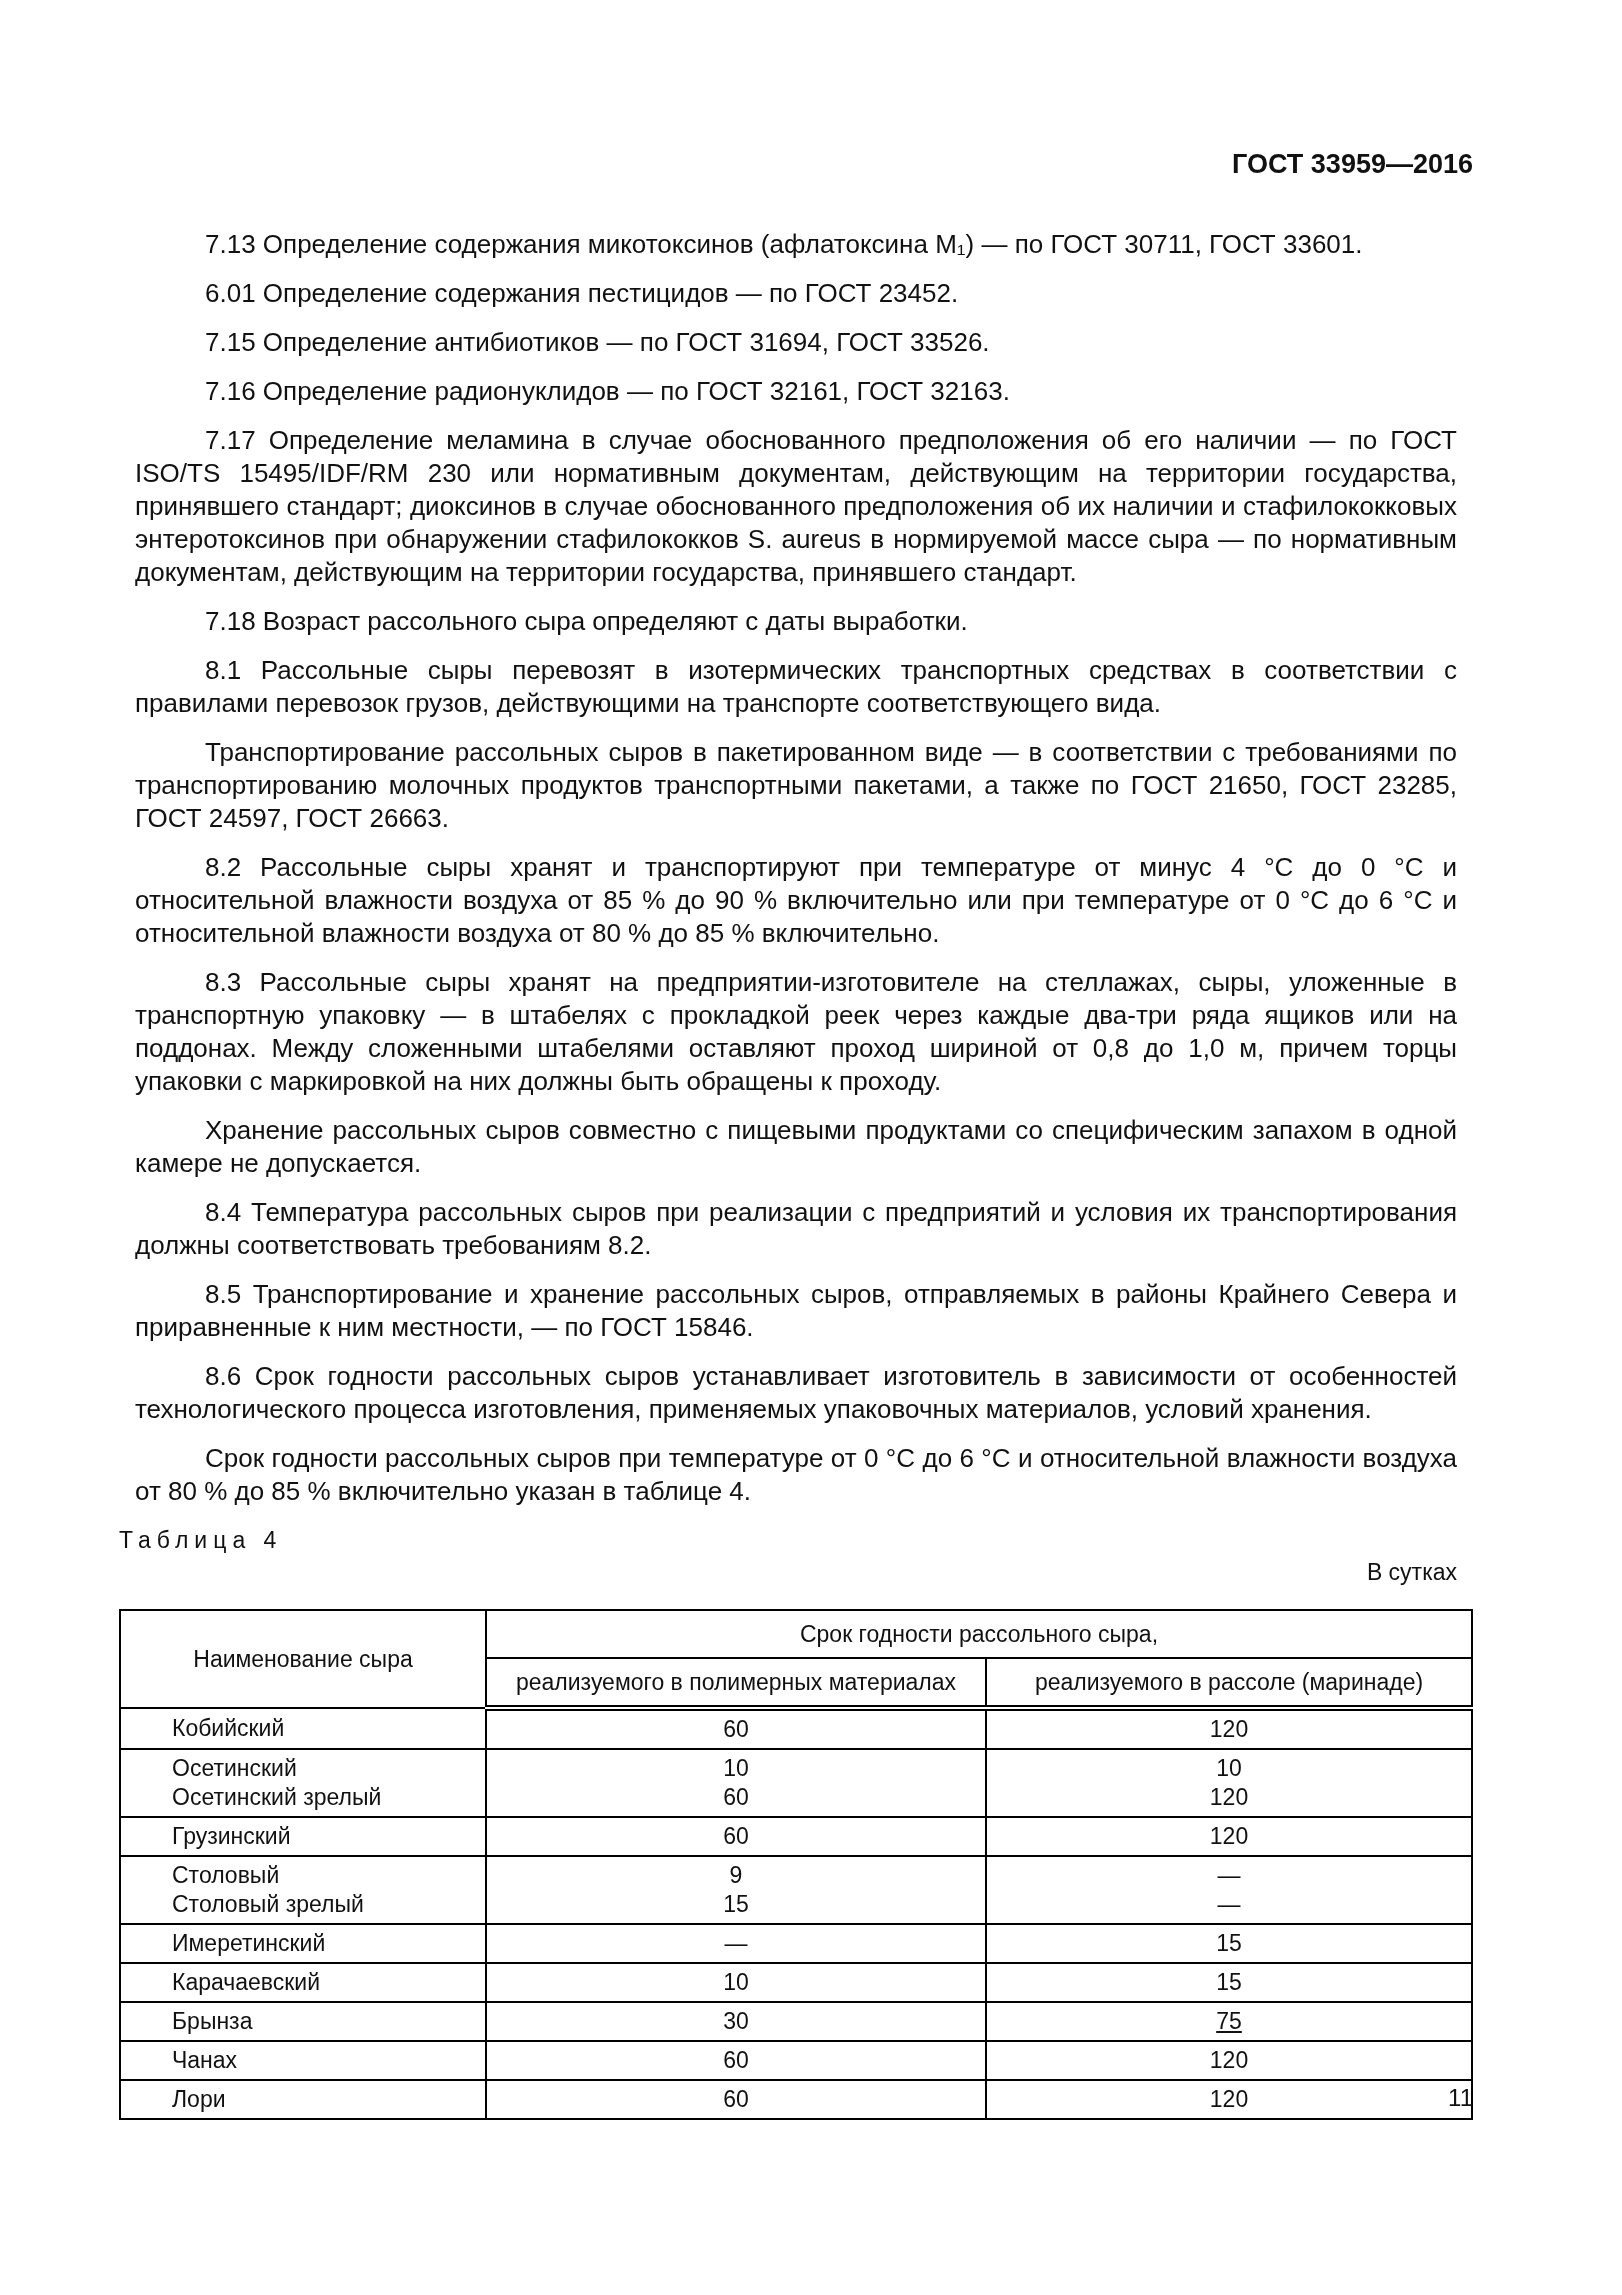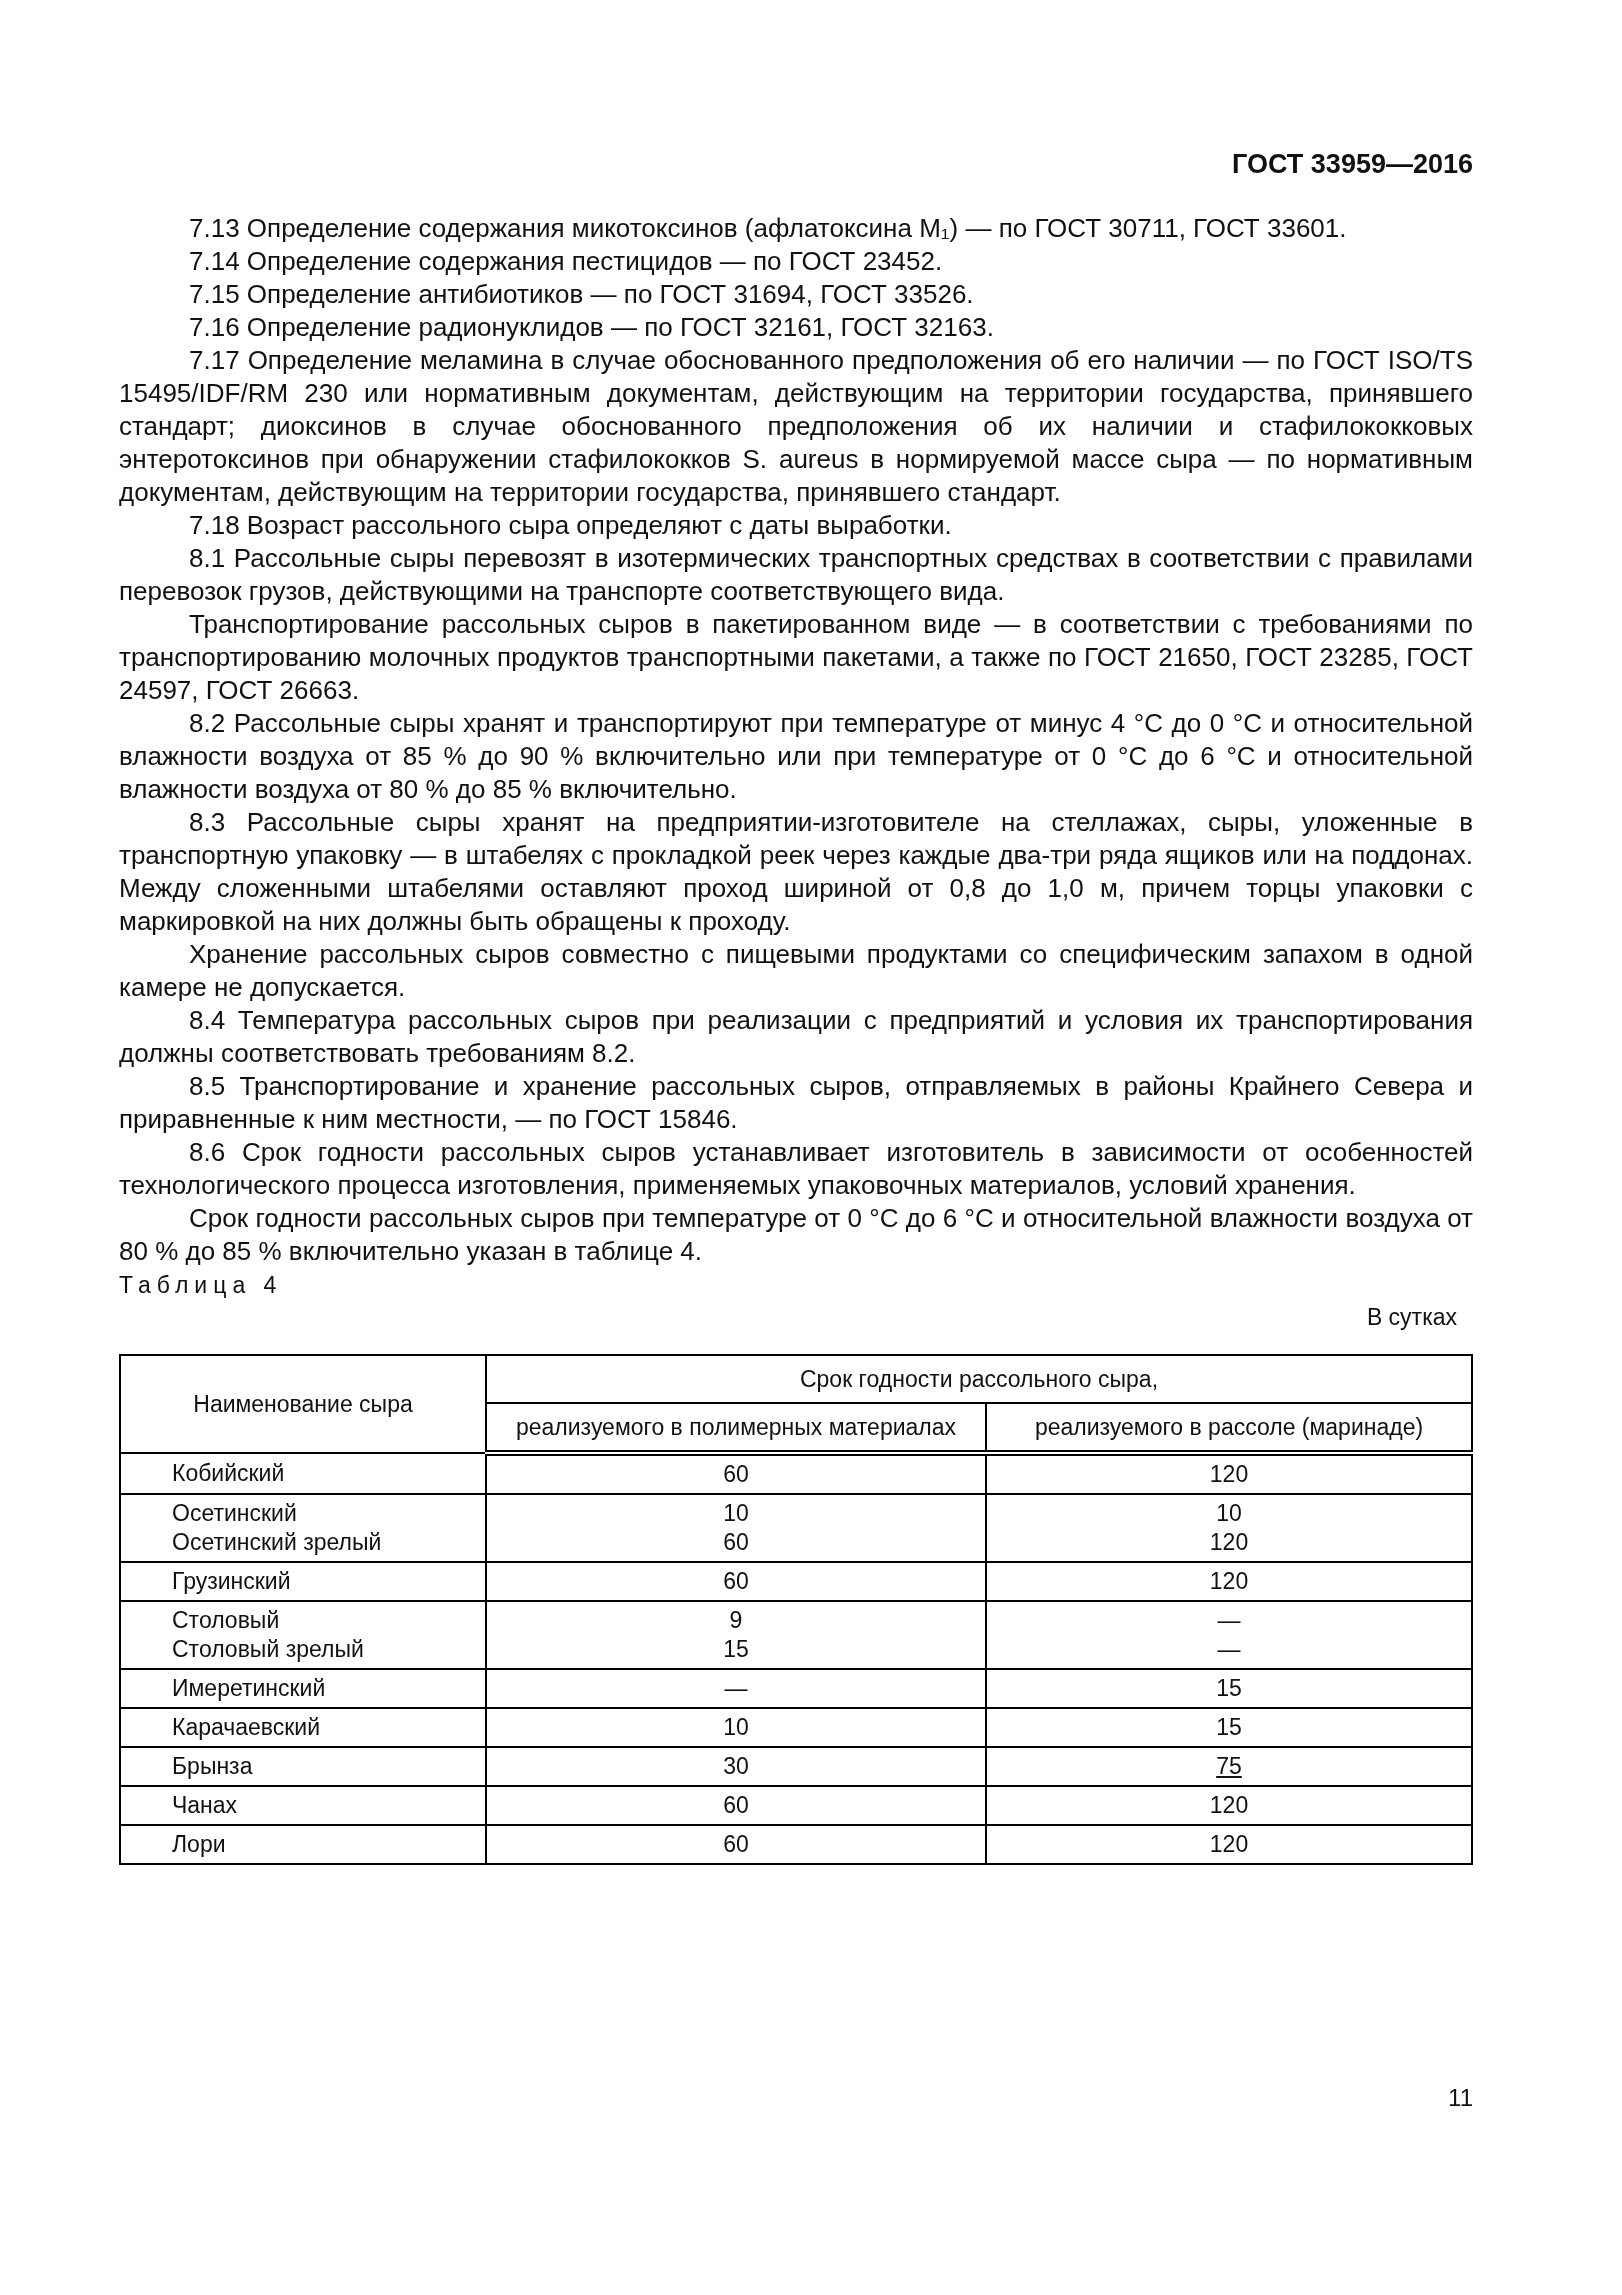--- a/index.html
+++ b/index.html
@@ -1,41 +1,41 @@
 <!DOCTYPE html>
 <html style="font-size:10.7px"><head>
 <meta charset="utf-8">
 <style>
   html, body { margin:0; padding:0; background:#fff; }
   body { width:1623px; height:2295px; position:relative; font-family:"Liberation Sans", sans-serif; color:#111; }
   .page { position:absolute; left:119px; top:0; width:1354px; }
   .header { position:absolute; right:0; top:149px; font-weight:bold; font-size:27px; }
   .body-text { position:absolute; top:212px; left:0; width:1354px; font-size:26px; line-height:33px; }
-  .p { text-indent:70px; text-align:justify; margin:0; }
+  .p { text-indent:70px; text-align:justify; margin:16px; }
   .h2 { font-weight:bold; font-size:31px; margin:21.4px 0 25.5px 70px; }
   .caption-row { position:relative; height:80px; margin-top:1px;text-align:center; }
   .caption { position:absolute; left:0; top:0; font-size:23px; letter-spacing:6px; }
   .unit { position:absolute; right:16px; top:32px; font-size:23px; }
   table { border-collapse:collapse; width:1354px; font-size:23px; margin-top:5.4px; }
   td, th { border:2px solid #000; font-weight:normal; }
   th { height:44px; text-align:center; }
   td { text-align:center; padding:4px 0; line-height:29px;margin-top:8px; }
   td.name { text-align:left; padding-left:51px; }
   thead tr:last-child th { border-bottom:6px double #000; }
   .pagenum { position:absolute; right:0; top:2084px; font-size:24px; }
 </style>
 </head>
 <body>
 
 <div class="page">
   <div class="header">ГОСТ 33959—2016</div>
 
   <div class="body-text">
     <p class="p">7.13 Определение содержания микотоксинов (афлатоксина M₁) — по ГОСТ 30711, ГОСТ 33601.</p>
-    <p class="p">7.14 Определение содержания пестицидов — по ГОСТ 23452.</p>
+    <p class="p">6.01 Определение содержания пестицидов — по ГОСТ 23452.</p>
     <p class="p">7.15 Определение антибиотиков — по ГОСТ 31694, ГОСТ 33526.</p>
     <p class="p">7.16 Определение радионуклидов — по ГОСТ 32161, ГОСТ 32163.</p>
     <p class="p">7.17 Определение меламина в случае обоснованного предположения об его наличии — по ГОСТ ISO/TS 15495/IDF/RM 230 или нормативным документам, действующим на территории государства, принявшего стандарт; диоксинов в случае обоснованного предположения об их наличии и стафилококковых энтеротоксинов при обнаружении стафилококков S. aureus в нормируемой массе сыра — по нормативным документам, действующим на территории государства, принявшего стандарт.</p>
     <p class="p">7.18 Возраст рассольного сыра определяют с даты выработки.</p>
 
 
     <p class="p">8.1 Рассольные сыры перевозят в изотермических транспортных средствах в соответствии с правилами перевозок грузов, действующими на транспорте соответствующего вида.</p>
     <p class="p">Транспортирование рассольных сыров в пакетированном виде — в соответствии с требованиями по транспортированию молочных продуктов транспортными пакетами, а также по ГОСТ 21650, ГОСТ 23285, ГОСТ 24597, ГОСТ 26663.</p>
     <p class="p">8.2 Рассольные сыры хранят и транспортируют при температуре от минус 4 °С до 0 °С и относительной влажности воздуха от 85 % до 90 % включительно или при температуре от 0 °С до 6 °С и относительной влажности воздуха от 80 % до 85 % включительно.</p>
     <p class="p">8.3 Рассольные сыры хранят на предприятии-изготовителе на стеллажах, сыры, уложенные в транспортную упаковку — в штабелях с прокладкой реек через каждые два-три ряда ящиков или на поддонах. Между сложенными штабелями оставляют проход шириной от 0,8 до 1,0 м, причем торцы упаковки с маркировкой на них должны быть обращены к проходу.</p>

